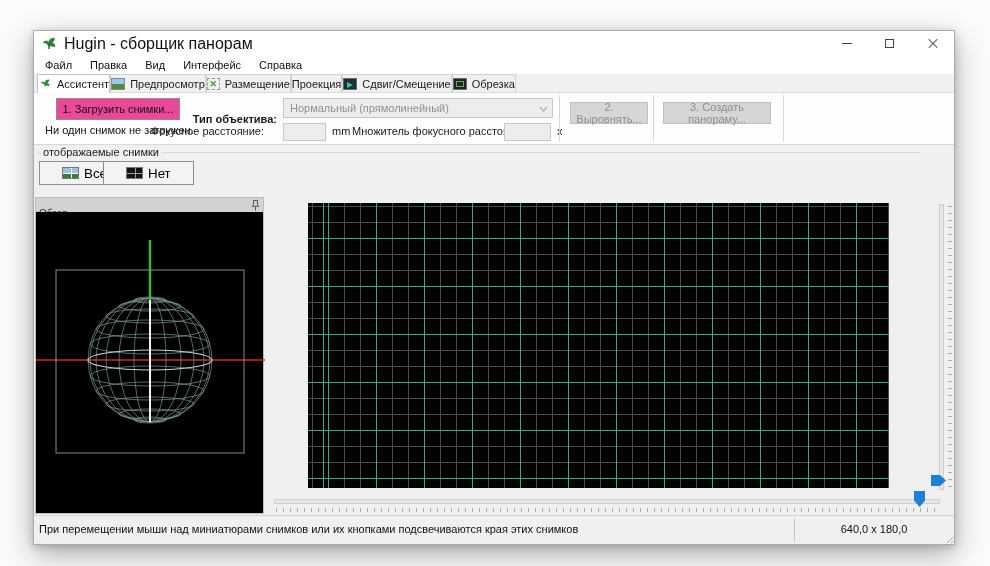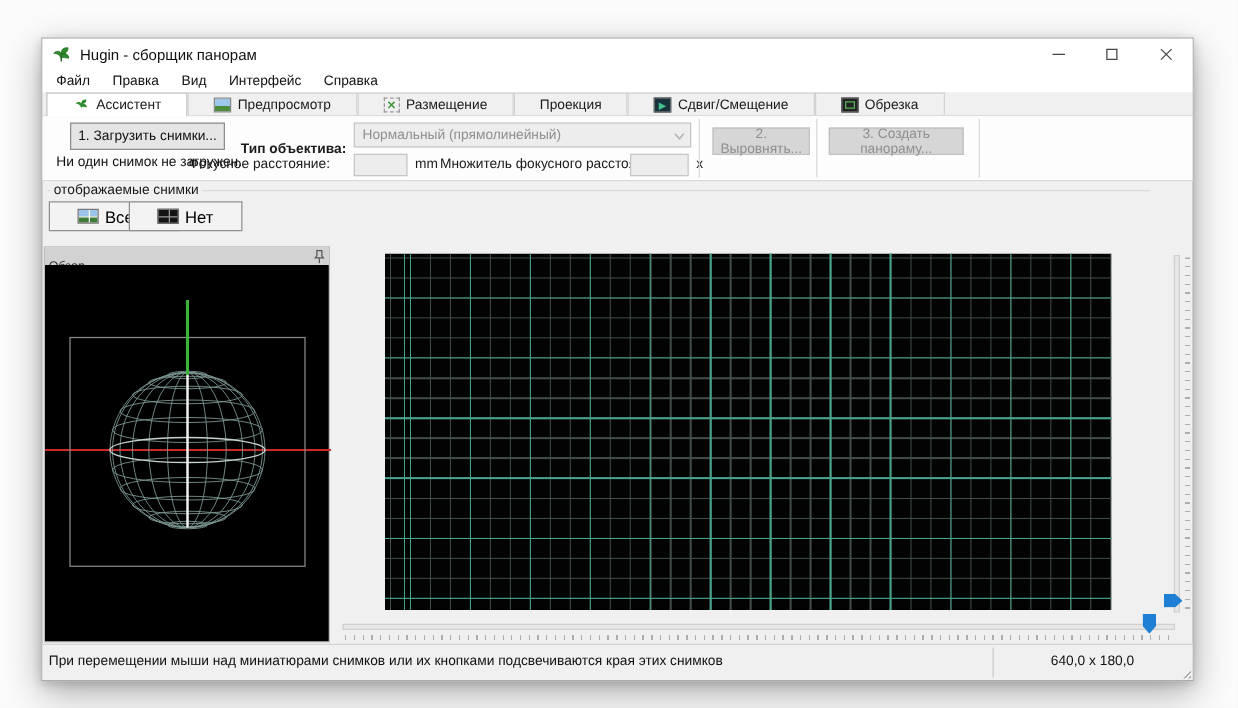--- a/index.html
+++ b/index.html
@@ -7,59 +7,59 @@
     font-family:"Liberation Sans", sans-serif; font-size:11px; color:#1a1a1a; }
 
   .window { position:absolute; left:33px; top:30px; width:922px; height:515px;
     background:#f0f0f0; border:1px solid #ababab;
     box-shadow:0 10px 28px rgba(0,0,0,.30), 0 2px 8px rgba(0,0,0,.18); }
 
   
   .titlebar { position:absolute; left:0; top:0; right:0; height:25px; background:#ffffff;
     display:flex; align-items:center; }
   .app-icon { width:16px; height:16px; margin-left:7px; }
-  .title-text { margin-left:7px; font-size:12px; color:#111; }
+  .title-text { margin-left:7px; font-size:16px; color:#111; }
   .win-controls { position:absolute; right:0; top:0; height:25px; display:flex; }
   .win-btn { width:43px; height:25px; display:flex; align-items:center; justify-content:center; }
   .glyph-min { width:10px; height:1px; background:#444; }
   .glyph-max { width:9px; height:9px; border:1px solid #444; }
   .glyph-close { width:10px; height:10px; position:relative; }
   .glyph-close:before,.glyph-close:after { content:""; position:absolute; left:-1px; top:4px;
     width:12px; height:1px; background:#444; }
   .glyph-close:before { transform:rotate(45deg); }
   .glyph-close:after { transform:rotate(-45deg); }
 
   
   .menubar { position:absolute; left:0; top:25px; right:0; height:18px; background:#ffffff;
     display:flex; align-items:center; padding-left:2px; }
   .menu-item { padding:2px 9px; color:#111; }
 
   
   .tabbar { position:absolute; left:0; top:43px; right:0; height:19px; background:#f0f0f0;
     display:flex; align-items:flex-end; padding-left:3px; border-bottom:1px solid #dcdcdc; }
-  .tab { display:flex; align-items:center; gap:5px; height:18px; padding:0 20px;
+  .tab { display:flex; align-items:center; gap:5px; height:18px; padding:0 0;
     border:1px solid #d2d2d2; border-bottom:none; background:#f0f0f0; white-space:nowrap; }
   .tab.active { background:#ffffff; height:19px; margin-bottom:-1px; border-color:#c2c2c2; }
   .ticon { width:14px; height:12px; display:inline-block; position:relative; flex:none; }
   .icon-preview { border:1px solid #8a8a8a; background:linear-gradient(#9ec7ec 0 55%, #4d8c3c 55% 100%); }
   .icon-layout { width:13px; height:12px; border:1px dashed #9a9a9a; color:#3f9a3f;
     font-size:9px; font-weight:bold; text-align:center; line-height:10px; }
   .icon-move { background:#18323c; border:1px solid #6a6a6a; }
   .icon-move:after { content:""; position:absolute; left:3px; top:3px; border-left:6px solid #45c08f;
     border-top:3px solid transparent; border-bottom:3px solid transparent; }
   .icon-crop { background:#222; border:1px solid #6a6a6a; }
   .icon-crop:after { content:""; position:absolute; left:2px; top:2px; right:2px; bottom:2px;
     border:1px solid #57b057; }
 
   
   .toolstrip { position:absolute; left:0; top:62px; right:0; height:52px; background:#fdfdfd;
     border-bottom:1px solid #d8d8d8; }
   .vsep { position:absolute; top:2px; bottom:2px; width:1px; background:#d9d9d9; }
   .btn { display:inline-flex; align-items:center; justify-content:center;
-    background:#e5e5e5; border:1px solid #8f8f8f; font-size:11px; color:#111; }
+    background:#ec4899; border:1px solid #8f8f8f; font-size:11px; color:#111; }
   .btn.disabled { background:#d6d6d6; border-color:#c0c0c0; color:#8f8f8f; }
   .load-btn { position:absolute; left:22px; top:5px; width:124px; height:22px; }
   .no-images { position:absolute; left:11px; top:31px; color:#111; }
   .lbl { position:absolute; white-space:nowrap; }
   .lens-label { right:677px; top:20px;font-weight:bold; }
   .combo { position:absolute; left:249px; top:5px; width:270px; height:20px; background:#ededed;
     border:1px solid #c6c6c6; color:#8f8f8f; display:flex; align-items:center; padding:0 6px; }
   .combo svg { position:absolute; right:4px; top:7px; }
   .focal-label { left:87px; top:32px; width:143px; text-align:right; }
   .txtin { position:absolute; background:#ededed; border:1px solid #c6c6c6; height:18px; }

